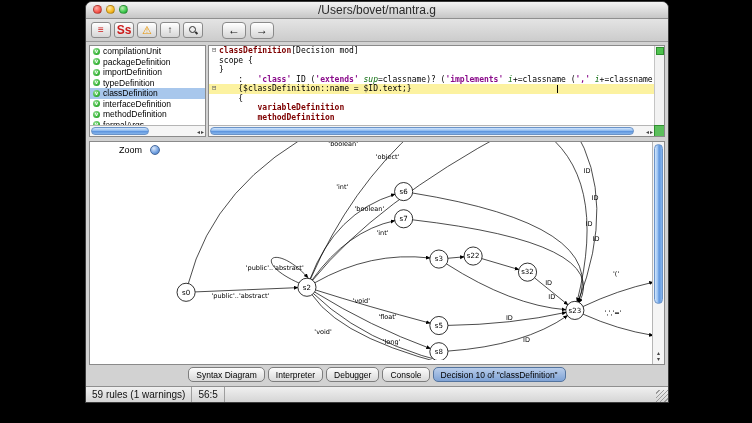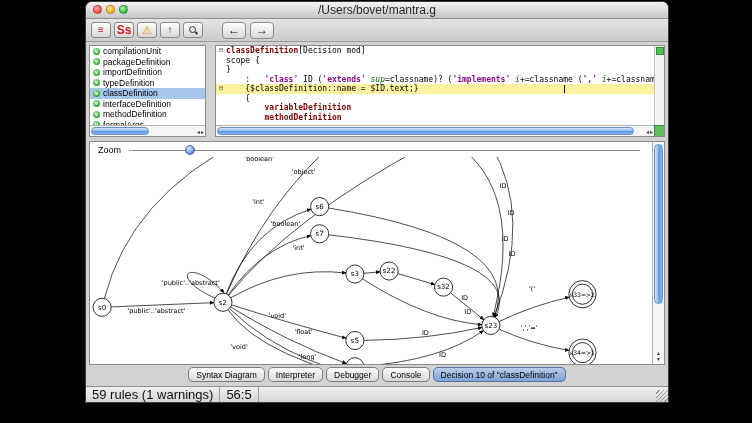--- a/index.html
+++ b/index.html
@@ -22,21 +22,21 @@
   .tbtn .ss{color:#cc1a1a;font-weight:bold;font-size:12px;}
   .tbtn .warn{color:#e89400;font-size:11px;}
   .navgroup{margin-left:16px;display:flex;gap:4px;}
   .nbtn{width:24px;height:17px;border:1px solid #8a8a8a;border-radius:4px;background:linear-gradient(#ffffff,#d6d6d6);
     display:flex;align-items:center;justify-content:center;font-size:12px;font-weight:bold;color:#111;box-sizing:border-box;}
   .mag{position:relative;width:8px;height:8px;}
   .mag::before{content:"";position:absolute;left:0;top:0;width:5px;height:5px;border:1.4px solid #333;border-radius:50%;}
   .mag::after{content:"";position:absolute;left:5.5px;top:5.5px;width:3px;height:1.6px;background:#333;transform:rotate(45deg);}
   
   .content{flex:1;min-height:0;display:flex;flex-direction:column;padding:3px;background:#d2d2d2;}
-  .main-split{height:92px;flex:none;display:flex;gap:9px;}
+  .main-split{height:92px;flex:none;display:flex;gap:2px;}
   .pane{background:#fff;border:1px solid #8a8a8a;box-sizing:border-box;}
   
   .rules-pane{width:117px;flex:none;display:flex;flex-direction:column;}
   .rules-items{flex:1;overflow:hidden;}
   .rule-row{display:flex;align-items:center;gap:3px;height:10.5px;padding-left:3px;font-size:8.5px;white-space:nowrap;color:#000;}
   .rule-row.sel{background:#a8c7ec;}
   .dot{flex:none;width:7px;height:7px;border-radius:50%;background:radial-gradient(circle at 35% 30%, #97e297, #2fae2f 70%, #1d7c1d);
     color:#fff;font-size:5.5px;line-height:7px;text-align:center;font-weight:bold;}
   .dot::after{content:"v";}
   
@@ -60,36 +60,36 @@
   .hscroll{height:11px;flex:none;background:#f5f5f5;border-top:1px solid #b5b5b5;position:relative;box-sizing:border-box;}
   .hscroll .thumb{position:absolute;top:1px;bottom:1px;border-radius:5px;
     background:linear-gradient(#d3e6fc,#8ebaef 45%,#5d94dd 55%,#86b5ec);border:1px solid #6a93c8;box-sizing:border-box;}
   .hscroll .arrows{position:absolute;right:1px;top:0;height:100%;display:flex;align-items:center;font-size:6px;color:#444;gap:1px;}
   .vscroll{position:absolute;top:0;right:0;bottom:0;width:12px;background:#f5f5f5;border-left:1px solid #b5b5b5;box-sizing:border-box;}
   .vscroll .vthumb{position:absolute;top:2px;left:1px;right:1px;height:72%;border-radius:5px;
     background:linear-gradient(90deg,#d3e6fc,#8ebaef 45%,#5d94dd 55%,#86b5ec);border:1px solid #6a93c8;box-sizing:border-box;}
   .vscroll .varrows{position:absolute;bottom:2px;left:0;width:100%;text-align:center;font-size:6px;line-height:6px;color:#444;}
   .spacer{height:4px;flex:none;}
   
-  .graph-pane{flex:1;min-height:0;position:relative;display:flex;flex-direction:column;overflow:hidden;}
+  .graph-pane{flex:1;min-height:0;position:relative;display:flex;overflow:hidden;padding-left:21px;}
   .zoom-row{flex:none;height:14px;display:flex;align-items:center;gap:8px;padding:1px 8px 0 8px;font-size:9px;color:#000;}
   .slider{flex:1;position:relative;height:10px;margin-right:16px;}
   .slider .track{position:absolute;left:0;right:0;top:5px;height:1px;background:#8a8a8a;}
   .slider .sthumb{position:absolute;left:11%;top:0;width:10px;height:10px;border-radius:50%;
     background:radial-gradient(circle at 35% 30%, #ddeafc, #6f9fe0 60%, #3f6fb8);border:1px solid #47699c;box-sizing:border-box;}
   .graph-wrap{flex:1;position:relative;overflow:hidden;margin-right:12px;}
   .graph-wrap svg{position:absolute;left:0;top:0;}
   
   .tabs-row{flex:none;height:17px;display:flex;justify-content:center;align-items:flex-end;gap:3px;padding-bottom:1px;}
   .tab{font-size:8.5px;padding:1.5px 7px;border:1px solid #7d7d7d;border-radius:5px;background:linear-gradient(#fcfcfc,#d9d9d9);
     white-space:nowrap;color:#000;}
   .tab.active{background:linear-gradient(#b9cdea,#7fa3d6);border-color:#54749e;}
   
   .statusbar{flex:none;height:15px;border-top:1px solid #8f8f8f;background:linear-gradient(#f0f0f0,#d5d5d5);
-    display:flex;align-items:stretch;font-size:13px;color:#111;position:relative;}
+    display:flex;align-items:stretch;font-size:10px;color:#111;position:relative;}
   .scell{display:flex;align-items:center;padding:0 6px;border-right:1px solid #9e9e9e;}
   .grip{position:absolute;right:0;bottom:0;width:12px;height:12px;
     background:repeating-linear-gradient(135deg,transparent 0 2px,#9a9a9a 2px 3px);}
 </style>
 </head>
 <body>
 
 <div class="screen">
   <div class="window">
 

